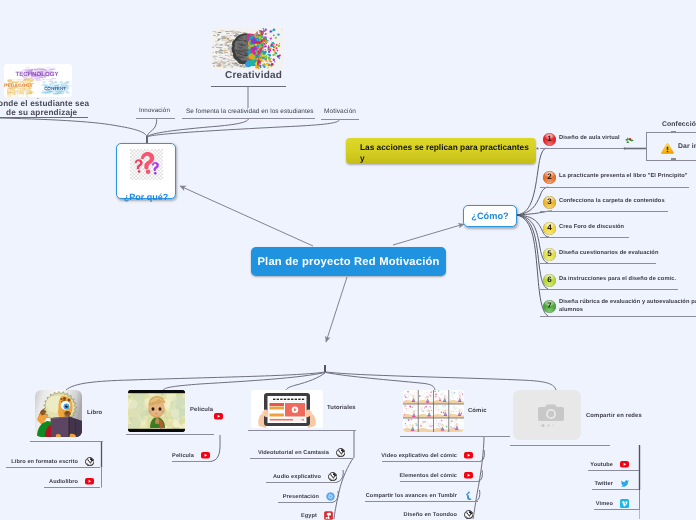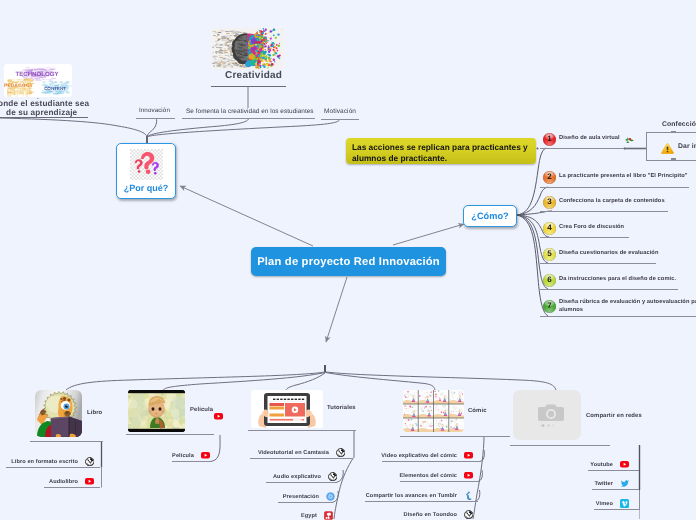--- a/index.html
+++ b/index.html
@@ -100,21 +100,21 @@
         <path d="M479.5,490 C480.5,496 479,500.5 475,501.5"></path>
 
         <path d="M639.5,445 L639.5,490" stroke="#53535f" stroke-width="1.4"></path>
         <path d="M639.5,490 L639.5,510" stroke="#8c8c9c"></path>
         <path d="M639.5,510 L639.5,519" stroke="#b8b8c4"></path>
       </g>
     </g>
   </svg>
 
   <div class="bluebox" style="left:251px;top:247px;width:195px;height:29px;font-size:11.2px;">
-    <span>Plan de proyecto Red Innovación</span>
+    <span>Plan de proyecto Red Motivación</span>
   </div>
 
   <div class="whitebox" style="left:116px;top:143px;width:60px;height:56px;flex-direction:column;font-size:9px;justify-content:flex-start;padding-top:5px;box-sizing:border-box;">
     <div style="width:33px;height:31px;">
       <svg viewBox="0 0 66 62" width="33" height="31">
         <defs>
           <pattern id="chk" width="7" height="7" patternUnits="userSpaceOnUse">
             <rect width="7" height="7" fill="#ffffff"></rect>
             <rect width="3.5" height="3.5" fill="#e0e0e0"></rect>
             <rect x="3.5" y="3.5" width="3.5" height="3.5" fill="#e0e0e0"></rect>
@@ -122,21 +122,21 @@
         </defs>
         <rect width="66" height="62" fill="url(#chk)"></rect>
         <path d="M22.2 17.8c.5-6.6 6.2-11.6 13-11.6 7.5 0 13.3 5.2 13.3 12.1 0 5.4-3 8.4-7.3 11.4-3.3 2.3-4.3 3.4-4.3 6.4v1.6c0 1.6-1 2.6-2.6 2.6h-3c-1.6 0-2.6-1-2.6-2.6v-2.5c0-5.2 1.9-8 6-10.6 3.3-2.2 4.8-3.6 4.8-6.3 0-2.9-2.2-5-5.3-5-2.9 0-5 1.8-5.6 4.7-.3 1.4-1.2 2.1-2.6 2.1h-2.2c-1.6 0-2.8-1.1-2.6-2.3z" fill="#f7566e"></path>
         <circle cx="36.2" cy="45.5" r="4.7" fill="#f7566e"></circle>
         <path d="M9.6 27.2c.3-3.9 3.7-6.9 7.8-6.9 4.5 0 8 3.1 8 7.2 0 3.2-1.8 5-4.4 6.8-2 1.4-2.6 2.1-2.6 3.9v.9c0 1-.6 1.5-1.6 1.5h-1.8c-.9 0-1.5-.6-1.5-1.5v-1.5c0-3.1 1.1-4.8 3.6-6.3 2-1.3 2.9-2.2 2.9-3.8 0-1.7-1.3-3-3.2-3-1.7 0-3 1.1-3.3 2.8-.2.8-.7 1.3-1.6 1.3h-1.2c-.9 0-1.6-.6-1.5-1.4z" fill="#ed4560"></path>
         <circle cx="18.2" cy="45" r="2.6" fill="#e03a55"></circle>
         <path d="M43.7 32c.3-3.5 3.3-6.2 7-6.2 4 0 7.1 2.8 7.1 6.5 0 2.9-1.6 4.5-3.9 6.1-1.8 1.2-2.3 1.8-2.3 3.4v.8c0 .9-.6 1.4-1.4 1.4h-1.6c-.9 0-1.4-.5-1.4-1.4v-1.3c0-2.8 1-4.3 3.2-5.7 1.8-1.2 2.6-1.9 2.6-3.4 0-1.5-1.2-2.7-2.8-2.7-1.6 0-2.7 1-3 2.5-.1.8-.6 1.1-1.4 1.1h-1.1c-.8 0-1.4-.5-1.3-1.2z" fill="#ab3cf2"></path>
         <circle cx="50.5" cy="48.5" r="2.5" fill="#9c2ff0"></circle>
       </svg>
     </div>
-    <span style="margin-top:3px;">¿Por qué?</span>
+    <span style="margin-top:12px;">¿Por qué?</span>
   </div>
 
   <div class="whitebox" style="left:463px;top:205px;width:52px;height:20px;font-size:9.2px;">
     <span>¿Cómo?</span>
   </div>
 
 
   <div class="imgframe" style="left:4px;top:64px;width:68px;height:33px;">
     <svg viewBox="0 0 68 33" width="68" height="33">
         <rect width="68" height="33" fill="#fff"></rect>
@@ -1332,22 +1332,21 @@
   <div class="txt" style="left:139px;top:107px;font-size:6.2px;color:#3b3b47;letter-spacing:.1px;">Innovación</div>
   <div class="uline2" style="left:136px;top:118px;width:39px;"></div>
 
   <div class="txt" style="left:186px;top:108px;font-size:6.4px;color:#3b3b47;letter-spacing:.05px;">Se fomenta la creatividad en los estudiantes</div>
   <div class="uline2" style="left:182px;top:118px;width:133px;"></div>
 
   <div class="txt" style="left:324px;top:108px;font-size:6.5px;color:#3b3b47;letter-spacing:.1px;">Motivación</div>
   <div class="uline2" style="left:321px;top:119px;width:38px;"></div>
 
   <div class="yellowbox" style="left:346px;top:138px;width:190px;height:26px;padding:4px 6px 0 6px;box-sizing:border-box;">
-    <div style="font-size:8.3px;line-height:10.5px;">Las acciones se replican para practicantes y</div>
-    <div style="font-size:8.3px;line-height:10.5px;">alumnos de practicante.</div>
+    <div style="font-size:8.3px;line-height:10.5px;margin-left:8px;">Las acciones se replican para practicantes y</div>
   </div>
 
   <div id="como-steps">
       <div class="numcircle" style="left: 543px; top: 132.5px; background: radial-gradient(60% 42% at 50% 22%, rgba(255, 255, 255, 0.92) 0%, rgba(255, 255, 255, 0) 70%), radial-gradient(circle at 50% 88%, rgba(255, 255, 255, 0.35) 0%, rgba(255, 255, 255, 0) 45%), radial-gradient(circle, rgb(232, 38, 42) 55%, rgba(0, 0, 0, 0.22) 100%) rgb(232, 38, 42); box-shadow: rgba(0, 0, 0, 0.45) 0px 0px 0.5px;">
         <span>1</span>
       </div>
       <div class="txt" style="left: 559px; font-size: 5.7px; letter-spacing: 0.09px; font-weight: bold; color: rgb(59, 59, 71); top: 135px;">Diseño de aula virtual</div>
       <div class="uline2" style="left: 540px; top: 148px; width: 84px;"></div>
       <div class="numcircle" style="left: 543px; top: 170.5px; background: radial-gradient(60% 42% at 50% 22%, rgba(255, 255, 255, 0.92) 0%, rgba(255, 255, 255, 0) 70%), radial-gradient(circle at 50% 88%, rgba(255, 255, 255, 0.35) 0%, rgba(255, 255, 255, 0) 45%), radial-gradient(circle, rgb(232, 113, 42) 55%, rgba(0, 0, 0, 0.22) 100%) rgb(232, 113, 42); box-shadow: rgba(0, 0, 0, 0.45) 0px 0px 0.5px;">
         <span>2</span>

